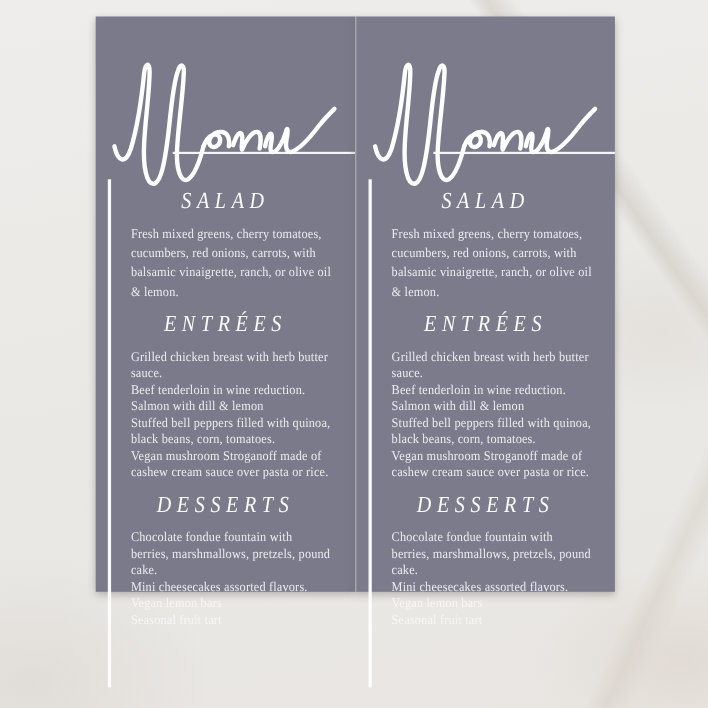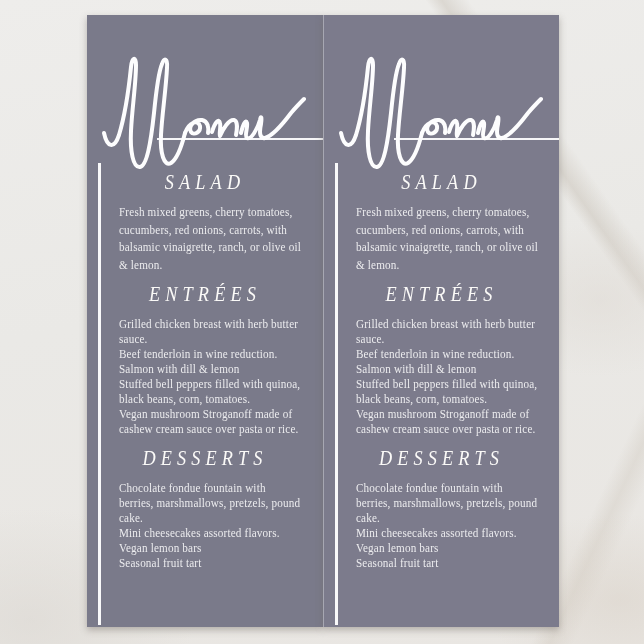--- a/index.html
+++ b/index.html
@@ -13,21 +13,21 @@
     background:
       radial-gradient(160px 110px at 600px 300px, rgba(223,218,212,.55), transparent 70%),
       radial-gradient(190px 120px at 620px 600px, rgba(214,205,194,.45), transparent 72%),
       linear-gradient(55deg, transparent 80%, rgba(186,177,164,.35) 81.5%, transparent 84%),
       linear-gradient(115deg, transparent 88%, rgba(200,192,180,.30) 90%, transparent 92.5%),
       radial-gradient(220px 150px at 30px 620px, rgba(216,212,206,.5), transparent 75%),
       linear-gradient(170deg, #eeedeb 0%, #eae9e6 45%, #e9e6e2 100%);
   }
   
   .card{
-    position:absolute;top:15px;width:236px;height:612px;
+    position:absolute;top:15px;width:236px;height:523px;
     box-sizing:border-box;
     background:#7a7a8a;
     box-shadow:0 3px 7px rgba(110,105,98,.45);
   }
   .card.left{left:87px;}
   .card.right{left:323px;background:#7c7b8c;border-left:1px solid rgba(248,248,250,.35);}
   .script-title{
     position:absolute;left:12px;top:36px;width:210px;height:130px;
   }
   .script-title svg{display:block;width:210px;height:130px;}

